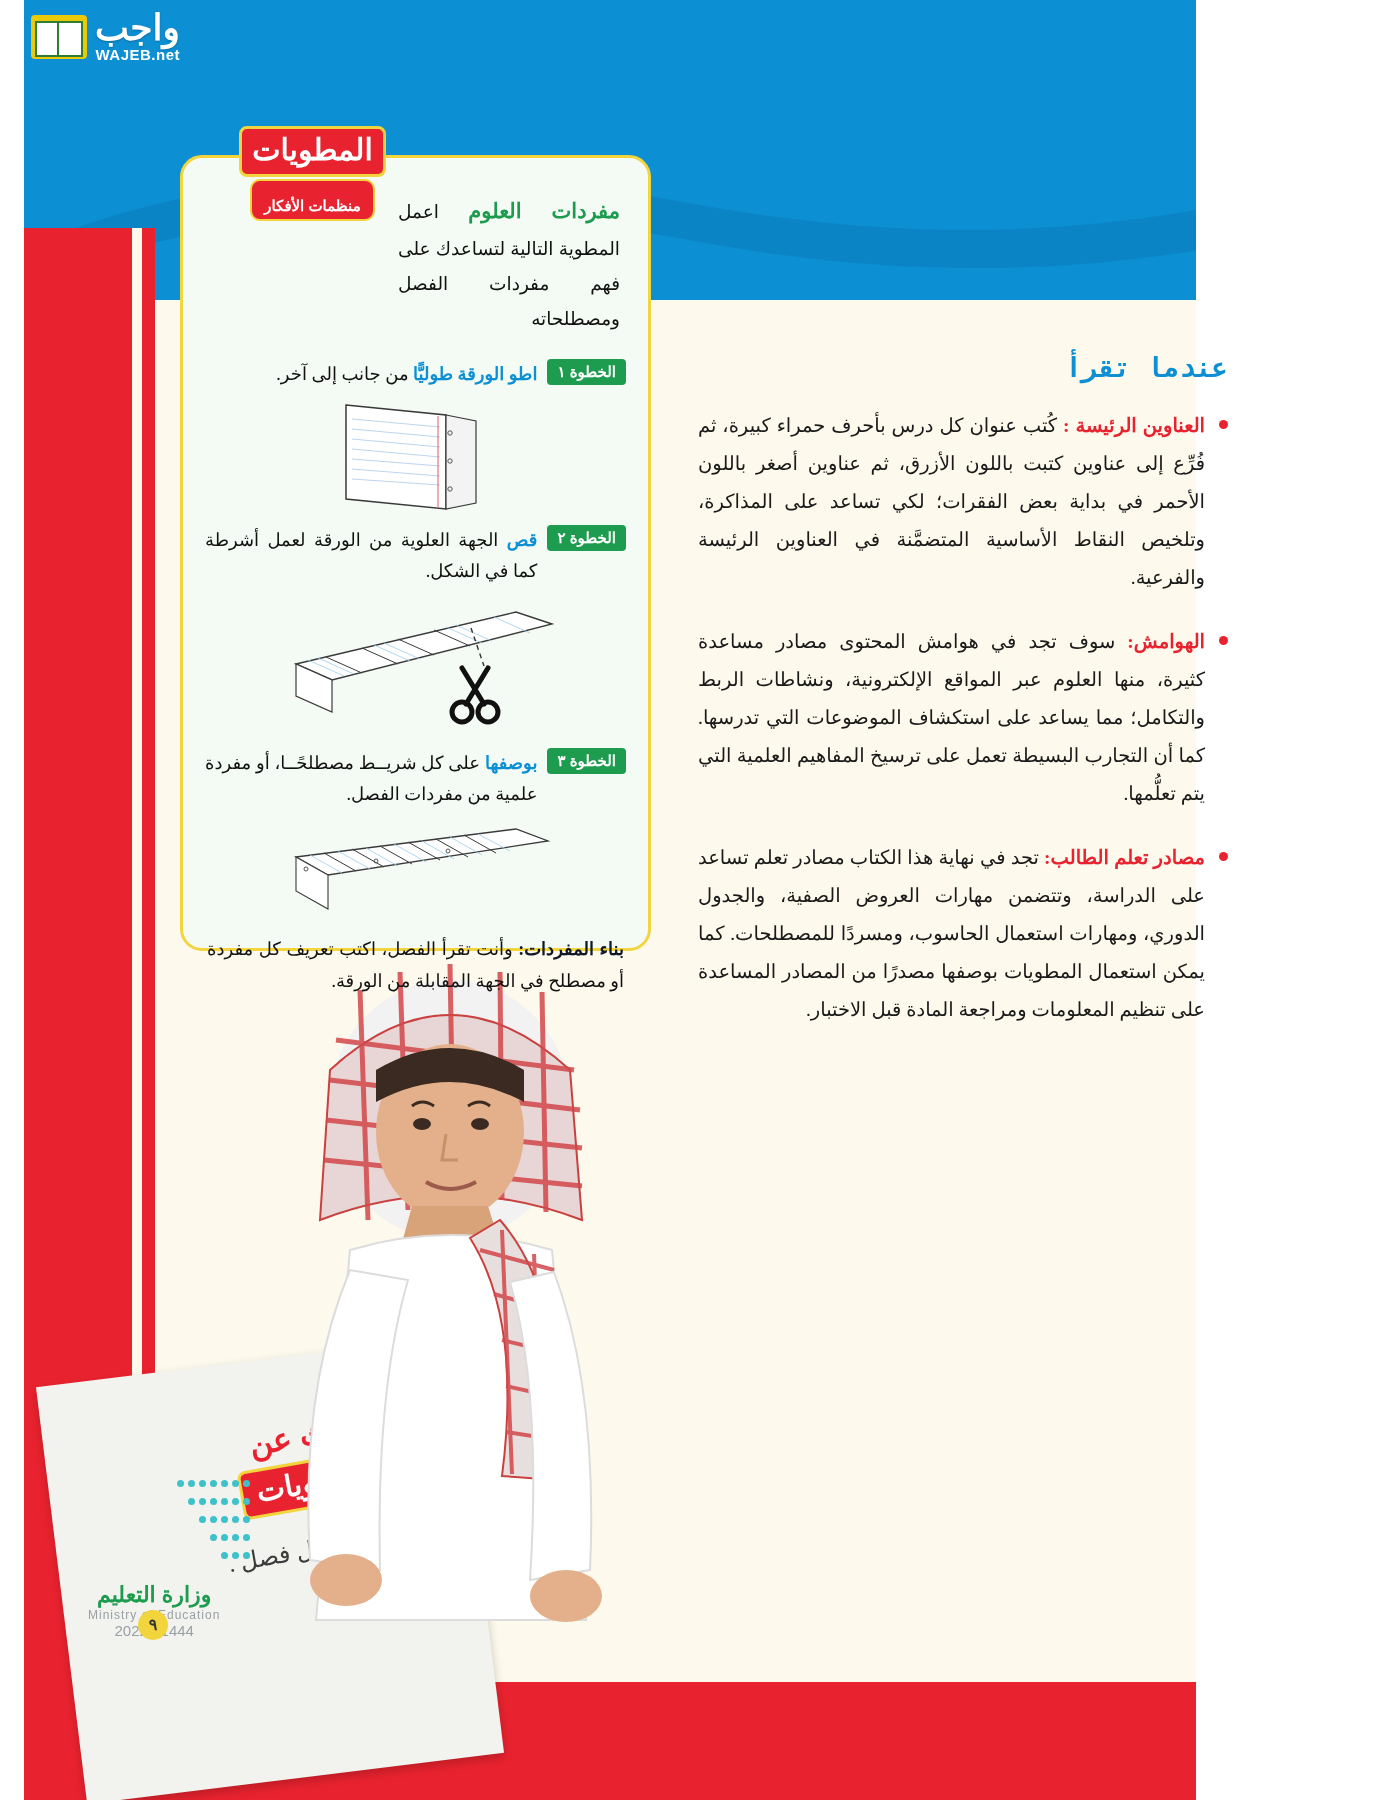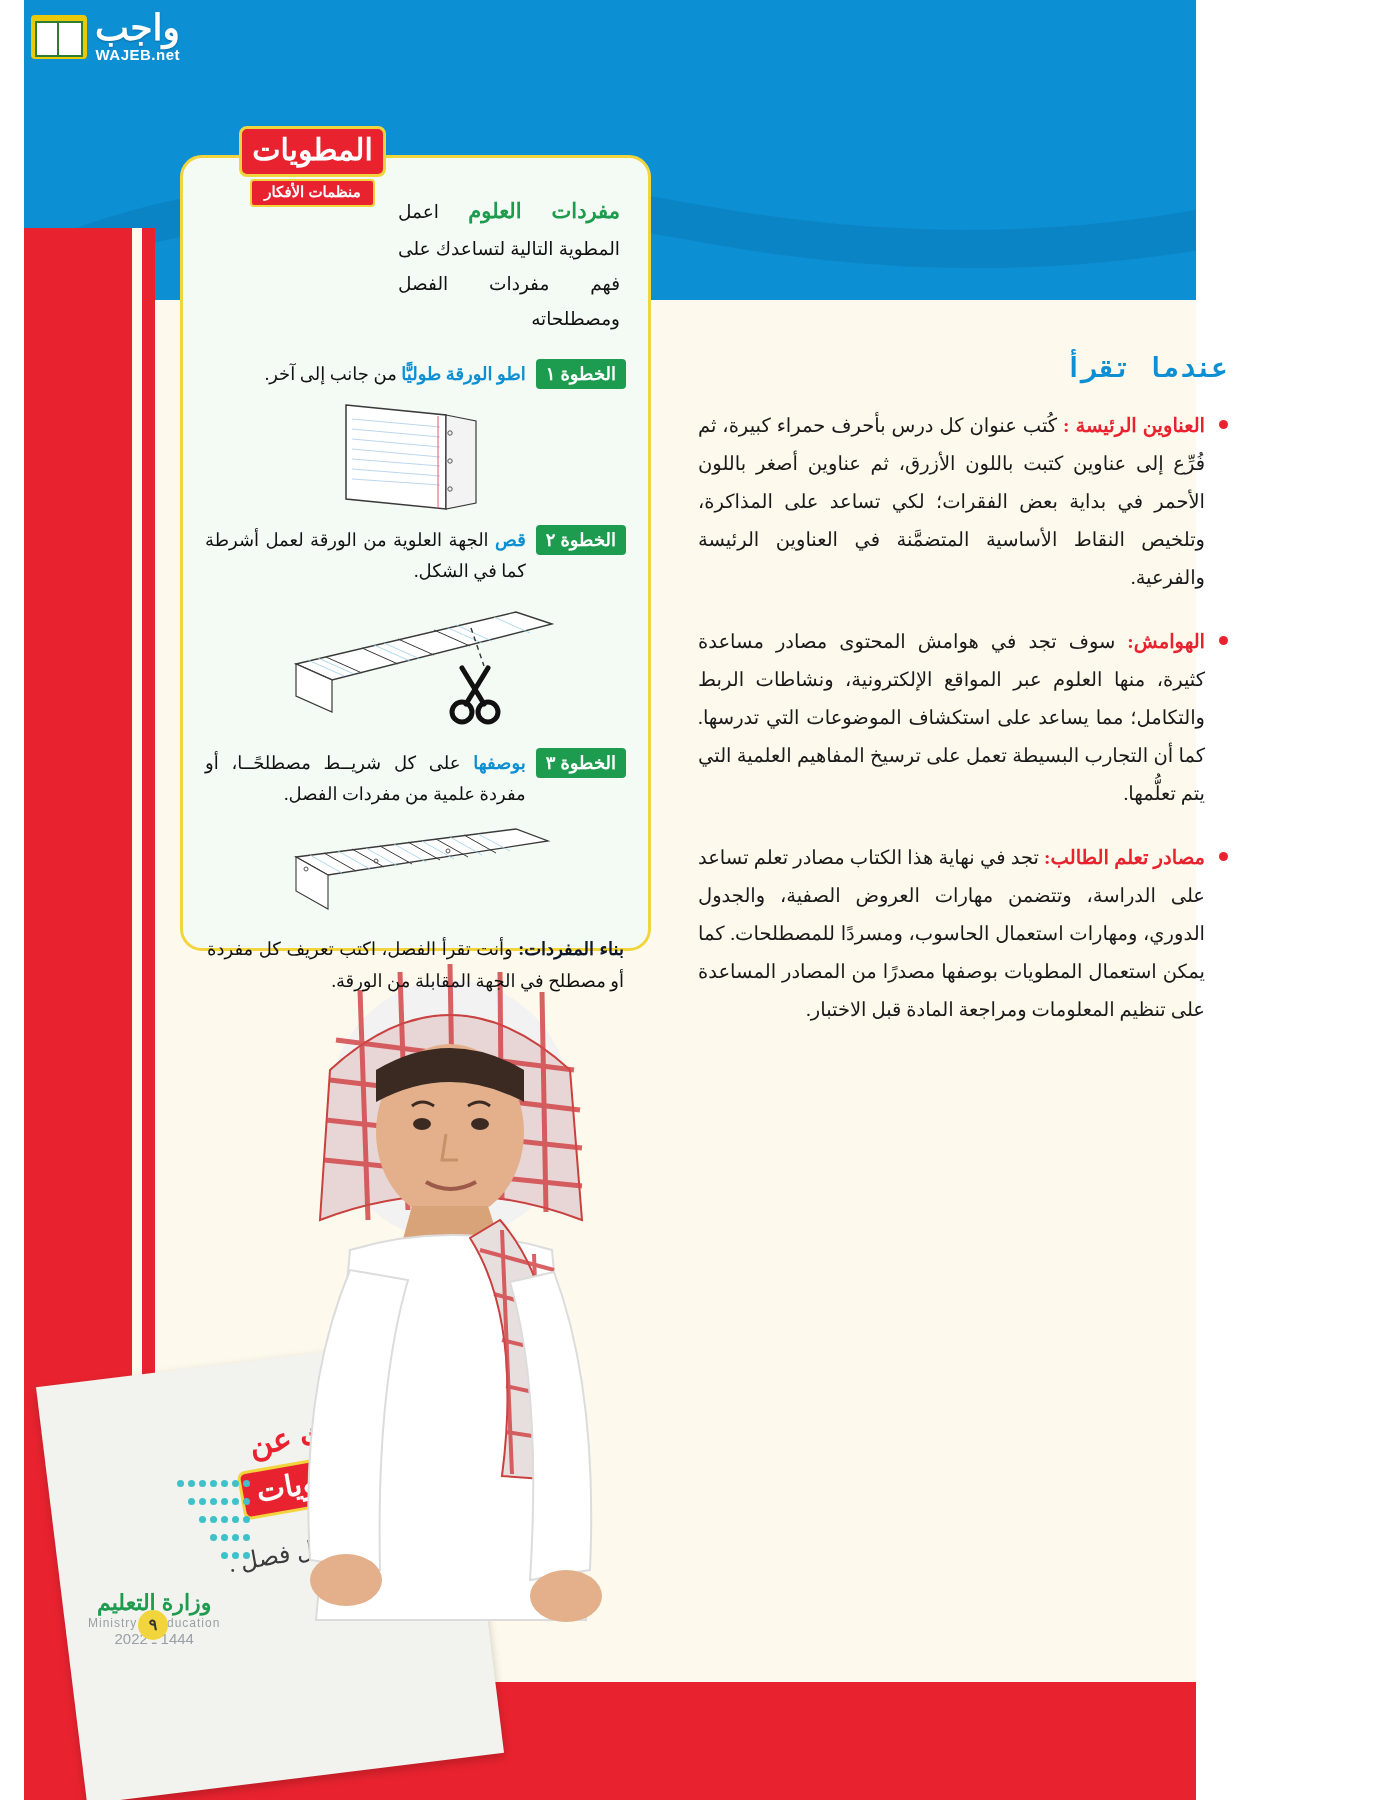--- a/index.html
+++ b/index.html
@@ -205,24 +205,24 @@
     font-size: 30px;
     font-weight: bold;
     padding: 3px 10px 6px;
     display: inline-block;
     line-height: 1.2;
   }
   .fold-badge .t2 {
     background: #e8232f;
     color: #ffffff;
     border: 2px solid #f2d43c;
-    border-radius: 4px;
+    border-radius: 10px;
     font-size: 15px;
     font-weight: bold;
-    padding: 2px 12px 4px;
+    padding: 16px 12px 4px;
     display: inline-block;
     margin-top: 2px;
   }
   .fold-intro {
     margin: 34px 28px 0 215px;
     font-family: "Liberation Serif", serif;
     font-size: 18.5px;
     line-height: 1.9;
     color: #111;
     text-align: justify;
@@ -236,21 +236,21 @@
   .step-row {
     position: relative;
     margin: 10px 22px 0 22px;
     display: flex;
     align-items: flex-start;
   }
   .step-tag {
     flex: 0 0 auto;
     background: #1d9b4e;
     color: #fff;
-    font-size: 18px;
+    font-size: 15px;
     font-weight: bold;
     padding: 4px 10px;
     border-radius: 4px;
     margin-left: 10px;
     white-space: nowrap;
   }
   .step-text {
     font-family: "Liberation Serif", serif;
     font-size: 18px;
     line-height: 1.75;
@@ -321,21 +321,21 @@
     margin-top: 26px;
     color: #3b3b3b;
     font-size: 24px;
     font-family: "Liberation Serif", serif;
   }
 
   
   .ministry {
     position: absolute;
     left: 88px;
-    bottom: 152px;
+    bottom: 160px;
     z-index: 40;
     text-align: center;
     direction: rtl;
   }
   .ministry .m-ar {
     color: #1d9b4e;
     font-size: 22px;
     font-weight: bold;
     letter-spacing: 1px;
   }

